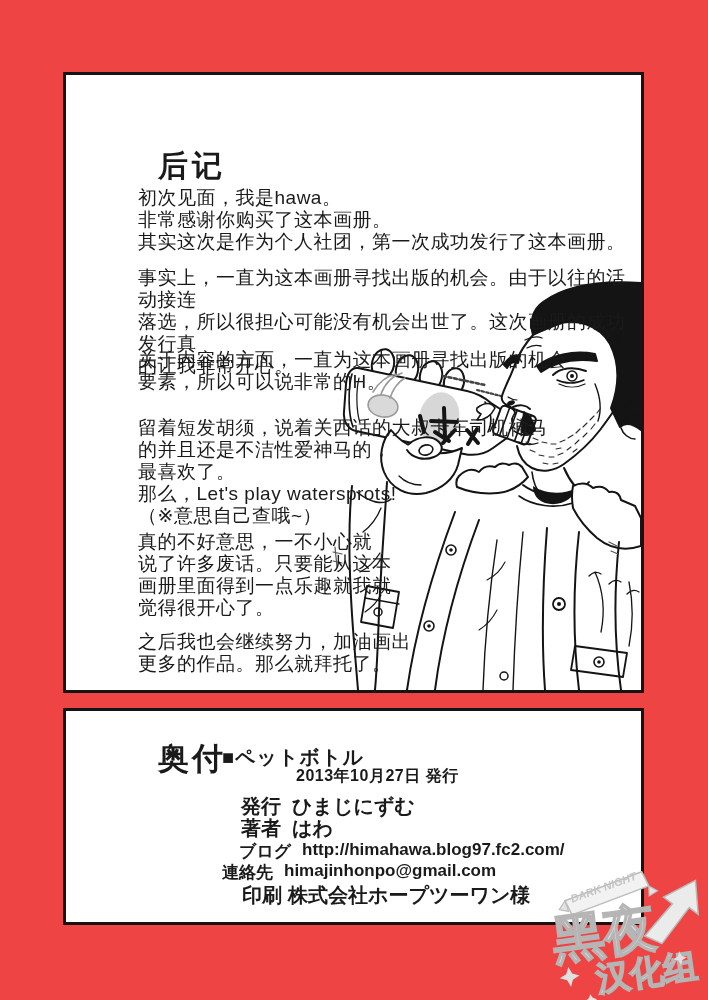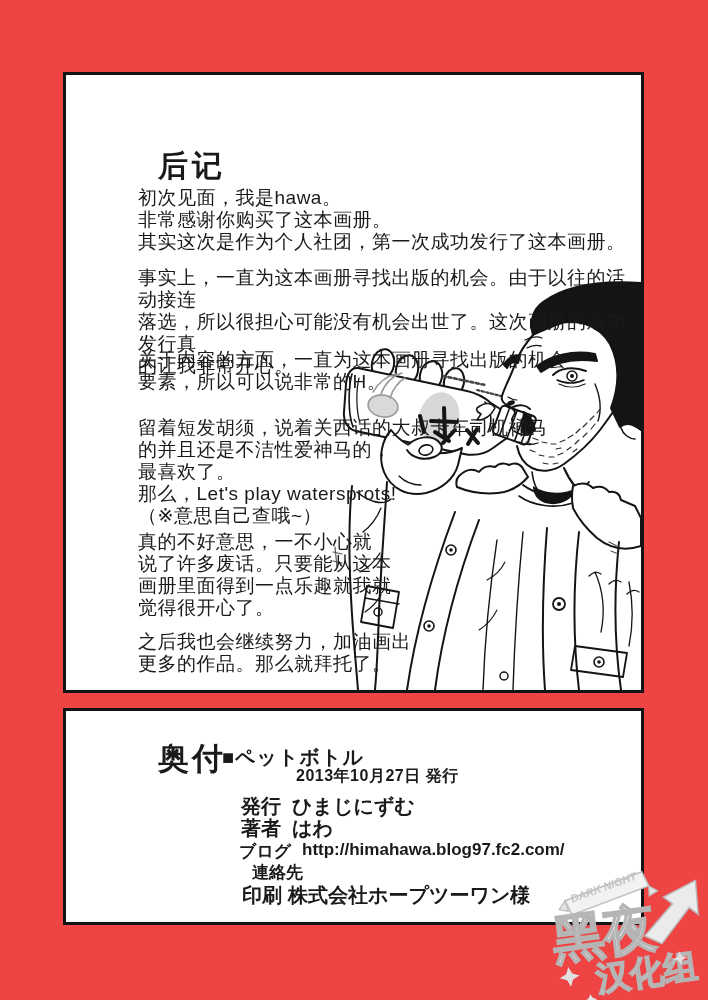--- a/index.html
+++ b/index.html
@@ -33,21 +33,21 @@
     font-size:31px;font-weight:bold;letter-spacing:3px;
   }
   .colo-book{position:absolute;left:222px;top:744px;font-size:20px;font-weight:bold;letter-spacing:1px;}
   .colo-date{position:absolute;left:296px;top:766px;font-size:16px;font-weight:bold;letter-spacing:0.5px;}
   .colo-row{position:absolute;display:flex;font-weight:bold;}
   .colo-row .lbl{display:inline-block;}
   .colo-row .val{display:inline-block;}
   .row-1{left:241px;top:793px;font-size:20px;} .row-1 .lbl{width:51px;}
   .row-2{left:241px;top:815px;font-size:20px;} .row-2 .lbl{width:51px;}
   .row-3{left:239px;top:840px;font-size:17px;} .row-3 .lbl{width:63px;}
-  .row-4{left:252px;top:861px;font-size:17px;} .row-4 .lbl{width:62px;}
+  .row-4{left:222px;top:861px;font-size:17px;} .row-4 .lbl{width:62px;}
   .row-5{left:242px;top:882px;font-size:20px;} .row-5 .lbl{width:46px;}
 
   .watermark{position:absolute;left:552px;top:862px;width:156px;height:138px;overflow:hidden;}
 </style>
 </head>
 <body>
 
 <div class="page">
 
   <div class="panel afterword">
@@ -248,20 +248,21 @@
   <div class="colo-row row-2">
     <span class="lbl">著者</span>
     <span class="val">はわ</span>
   </div>
   <div class="colo-row row-3">
     <span class="lbl">ブログ</span>
     <span class="val">http://himahawa.blog97.fc2.com/</span>
   </div>
   <div class="colo-row row-4">
     <span class="lbl">連絡先</span>
+    <span class="val">himajinhonpo@gmail.com</span>
   </div>
   <div class="colo-row row-5">
     <span class="lbl">印刷</span>
     <span class="val">株式会社ホープツーワン様</span>
   </div>
 
   <div class="watermark">
     <svg viewBox="0 0 156 138" width="156" height="138" aria-hidden="true">
       <g transform="rotate(-8 78 70)">
 

